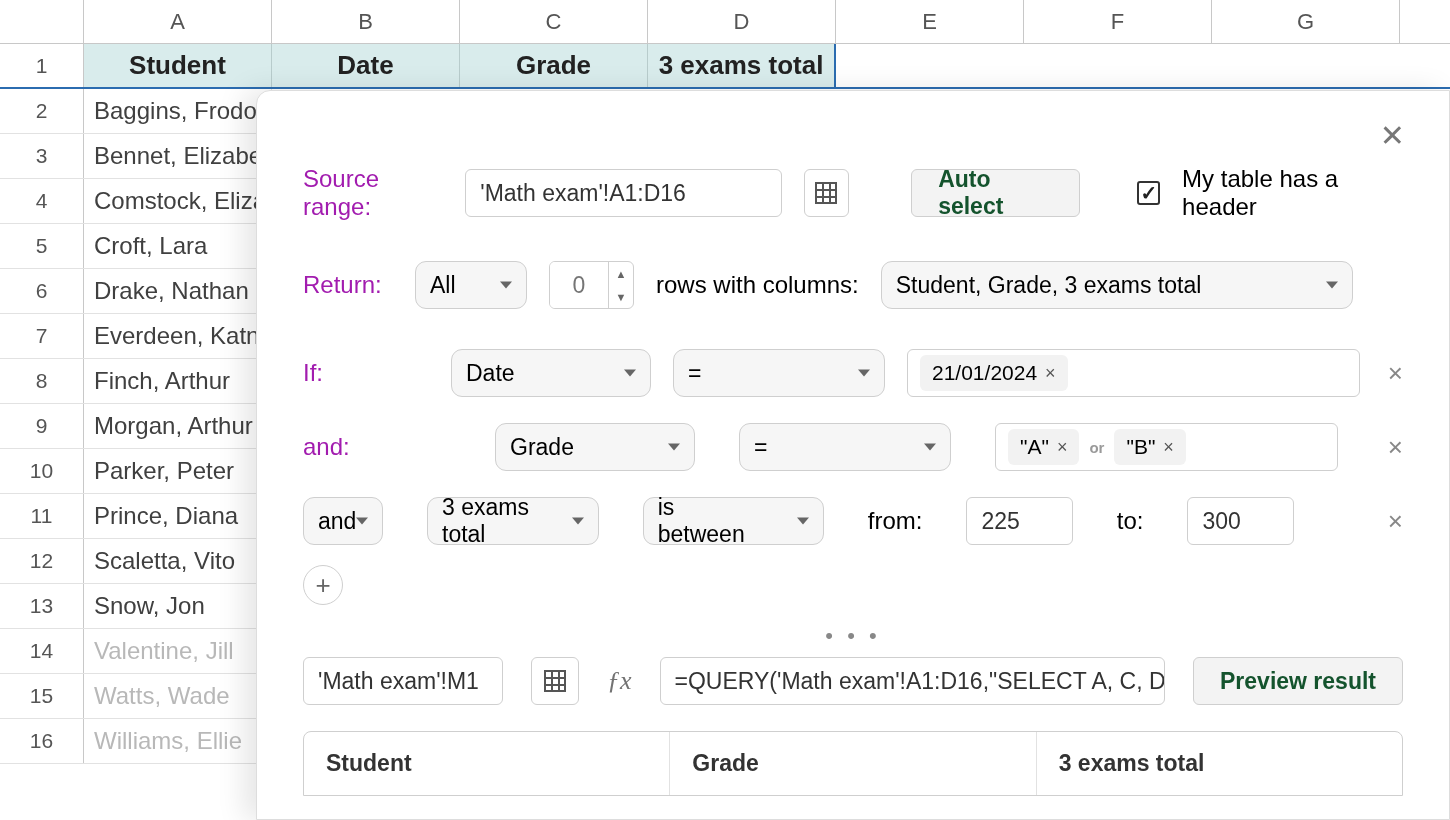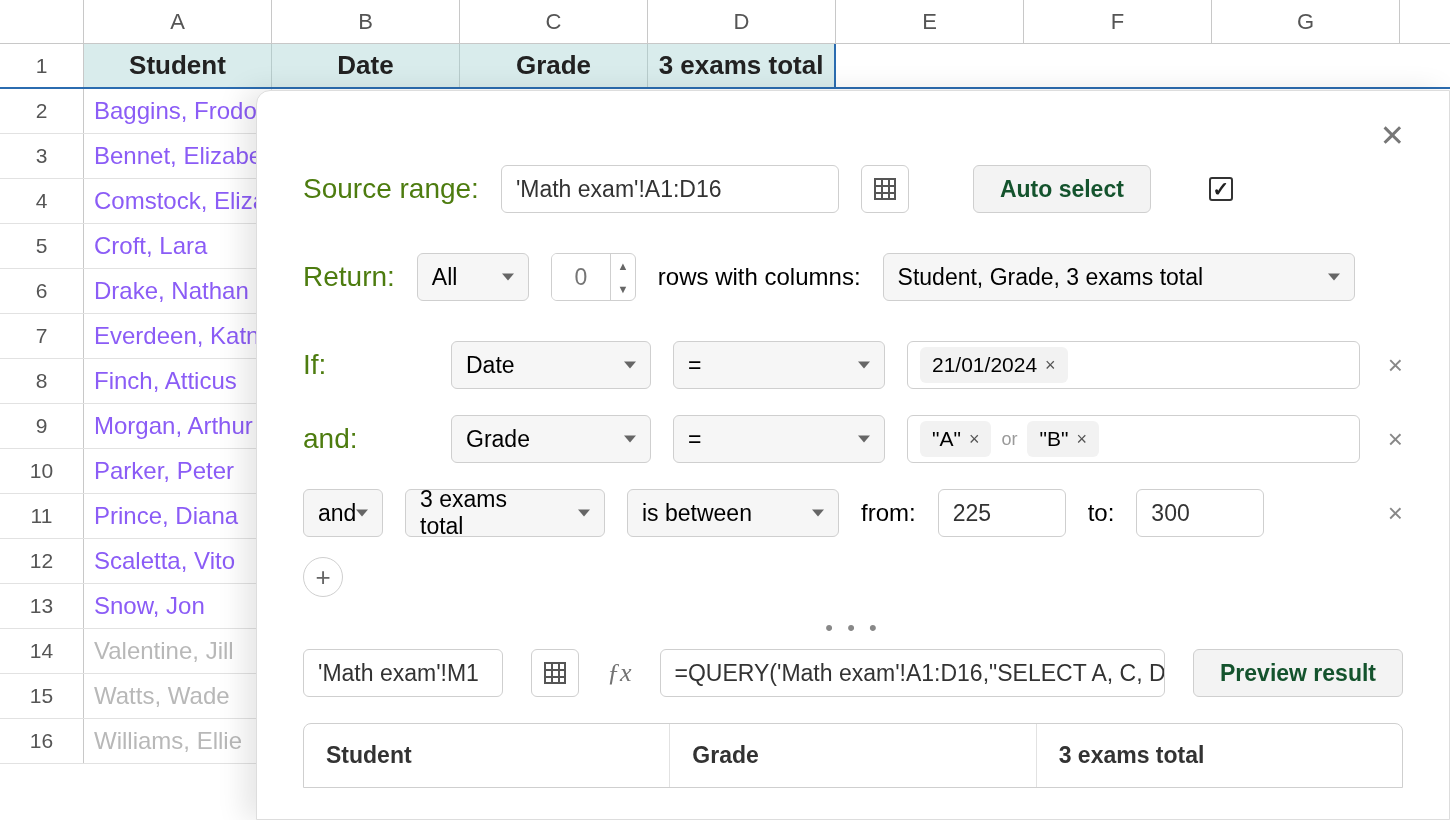--- a/index.html
+++ b/index.html
@@ -6,65 +6,65 @@
   html, body { width: 1450px; height: 820px; font-family: Arial, Helvetica, sans-serif; background: #fff; overflow: hidden; }
 
   
   .sheet { position: absolute; inset: 0; }
   .col-headers { display: flex; height: 44px; border-bottom: 1px solid #c8c8c8; }
   .corner { width: 84px; border-right: 1px solid #c8c8c8; background: #fff; }
   .col-head { flex: 0 0 188px; display: flex; align-items: center; justify-content: center; font-size: 22px; color: #555; border-right: 1px solid #c8c8c8; }
   .rows { }
   .row { display: flex; height: 45px; border-bottom: 1px solid #e2e2e2; }
   .row-head { width: 84px; display: flex; align-items: center; justify-content: center; font-size: 21px; color: #555; border-right: 1px solid #c8c8c8; }
-  .cell { flex: 0 0 188px; display: flex; align-items: center; padding: 0 10px; font-size: 24px; color: #8b5cf6; border-right: 1px solid #e2e2e2; overflow: hidden; white-space: nowrap; }
+  .cell { flex: 0 0 188px; display: flex; align-items: center; padding: 0 10px; font-size: 24px; color: #404040; border-right: 1px solid #e2e2e2; overflow: hidden; white-space: nowrap; }
   .row.header .cell { background: #d9ecec; font-weight: 700; font-size: 26px; color: #222; justify-content: center; border-right: 1px solid #b8cccc; }
   .row.header .cell.last { border-right: 2px solid #2b6cb0; }
   .row.header { border-bottom: 2px solid #2b6cb0; }
   .faded { color: #b8b8b8; }
 
   
   .panel {
     position: absolute; left: 256px; top: 90px; right: 0; bottom: 0;
     background: #fff; border: 1px solid #ddd; border-radius: 14px 0 0 0;
     box-shadow: -12px 0 28px rgba(0,0,0,.10);
     padding: 34px 46px 0 46px;
   }
   .panel h1 { font-size: 43px; font-weight: 500; color: #3a3a3a; letter-spacing: .5px; }
   .close-x { position: absolute; top: 30px; right: 44px; font-size: 30px; color: #777; cursor: pointer; line-height: 1; }
 
   .form-row { display: flex; align-items: center; gap: 22px; margin-top: 40px; }
-  .form-row.tight { margin-top: 26px; }
-  .label { font-size: 28px; color: #4d7c0f; min-width: 90px; }
+  .form-row.tight { margin-top: 26px; gap: 44px; }
+  .label { font-size: 24px; color: #a21caf; min-width: 90px; }
   .label.wide { min-width: 138px; }
 
   .input, .select, .btn, .chipbox {
     height: 48px; border: 1px solid #cfcfcf; border-radius: 6px; font-size: 23px;
     display: flex; align-items: center; background: #fff;
   }
   .input { padding: 0 14px; color: #333; }
-  .select { background: #f6f6f6; padding: 0 56px 0 14px; position: relative; cursor: pointer; }
+  .select { background: #f6f6f6; padding: 0 56px 0 14px; position: relative; cursor: pointer; border-radius: 11px; }
   .select::after { content: ""; position: absolute; right: 14px; top: 50%; width: 0; height: 0; border-left: 6px solid transparent; border-right: 6px solid transparent; border-top: 7px solid #666; transform: translateY(-50%); }
   .btn { background: #f3f3f3; padding: 0 26px; font-weight: 600; color: #14532d; cursor: pointer; }
 
   .grid-icon { width: 48px; height: 48px; border: 1px solid #cfcfcf; border-radius: 6px; display: inline-flex; align-items: center; justify-content: center; cursor: pointer; }
   .grid-icon svg { width: 24px; height: 24px; }
 
   .checkbox { width: 24px; height: 24px; border: 2px solid #333; border-radius: 3px; display: inline-flex; align-items: center; justify-content: center; }
   .checkbox::after { content: "✓"; font-size: 20px; font-weight: 700; color: #222; line-height: 1; }
 
   .spin { display: flex; border: 1px solid #cfcfcf; border-radius: 6px; height: 48px; overflow: hidden; }
   .spin input { width: 58px; border: none; font-size: 23px; text-align: center; color: #bbb; }
   .spin .arrows { display: flex; flex-direction: column; border-left: 1px solid #cfcfcf; }
   .spin .arrows span { width: 24px; height: 24px; display: flex; align-items: center; justify-content: center; font-size: 11px; color: #666; cursor: pointer; }
 
   .chipbox { padding: 0 12px; gap: 10px; flex: 1; }
   .chip { background: #f2f2f2; border-radius: 6px; padding: 6px 12px; font-size: 21px; display: flex; align-items: center; gap: 8px; }
   .chip .x { font-size: 18px; color: #555; cursor: pointer; }
-  .or { color: #9a9a9a; font-size: 18px; }
+  .or { color: #9a9a9a; font-size: 15px; font-weight: bold; }
 
   .remove-row { font-size: 26px; color: #888; cursor: pointer; margin-left: 6px; }
   .add-btn { width: 40px; height: 40px; border: 1px solid #cfcfcf; border-radius: 50%; display: flex; align-items: center; justify-content: center; font-size: 26px; color: #666; cursor: pointer; margin-top: 20px; }
 
   .dots { text-align: center; color: #888; font-size: 22px; letter-spacing: 4px; margin: 18px 0 8px; }
 
   .bottom { display: flex; align-items: center; gap: 28px; margin-top: 8px; }
   .fx { font-family: 'Times New Roman', serif; font-style: italic; font-size: 26px; color: #737373; }
 
   .result-table { display: flex; margin-top: 26px; border: 1px solid #cfcfcf; border-radius: 8px 8px 0 0; overflow: hidden; }
@@ -124,21 +124,21 @@
     <div class="row">
         <div class="row-head">6</div>
         <div class="cell">Drake, Nathan</div>
       </div>
     <div class="row">
         <div class="row-head">7</div>
         <div class="cell">Everdeen, Katniss</div>
       </div>
     <div class="row">
         <div class="row-head">8</div>
-        <div class="cell">Finch, Atticus</div>
+        <div class="cell">Finch, Arthur</div>
       </div>
     <div class="row">
         <div class="row-head">9</div>
         <div class="cell">Morgan, Arthur</div>
       </div>
     <div class="row">
         <div class="row-head">10</div>
         <div class="cell">Parker, Peter</div>
       </div>
     <div class="row">
@@ -182,20 +182,21 @@
           <line x1="2" y1="9" x2="22" y2="9"></line>
           <line x1="2" y1="16" x2="22" y2="16"></line>
           <line x1="9" y1="2" x2="9" y2="22"></line>
           <line x1="16" y1="2" x2="16" y2="22"></line>
         </svg>
     </span>
     <div style="width:20px"></div>
     <div class="btn">Auto select</div>
     <div style="width:14px"></div>
     <span class="checkbox"></span>
+    <span style="font-size:24px">My table has a header</span>
   </div>
 
   <div class="form-row">
     <span class="label">Return:</span>
     <div class="select w-sel-sm">
         <span>All</span>
       </div>
     <div class="spin">
       <input placeholder="0" style="">
       <div class="arrows">

